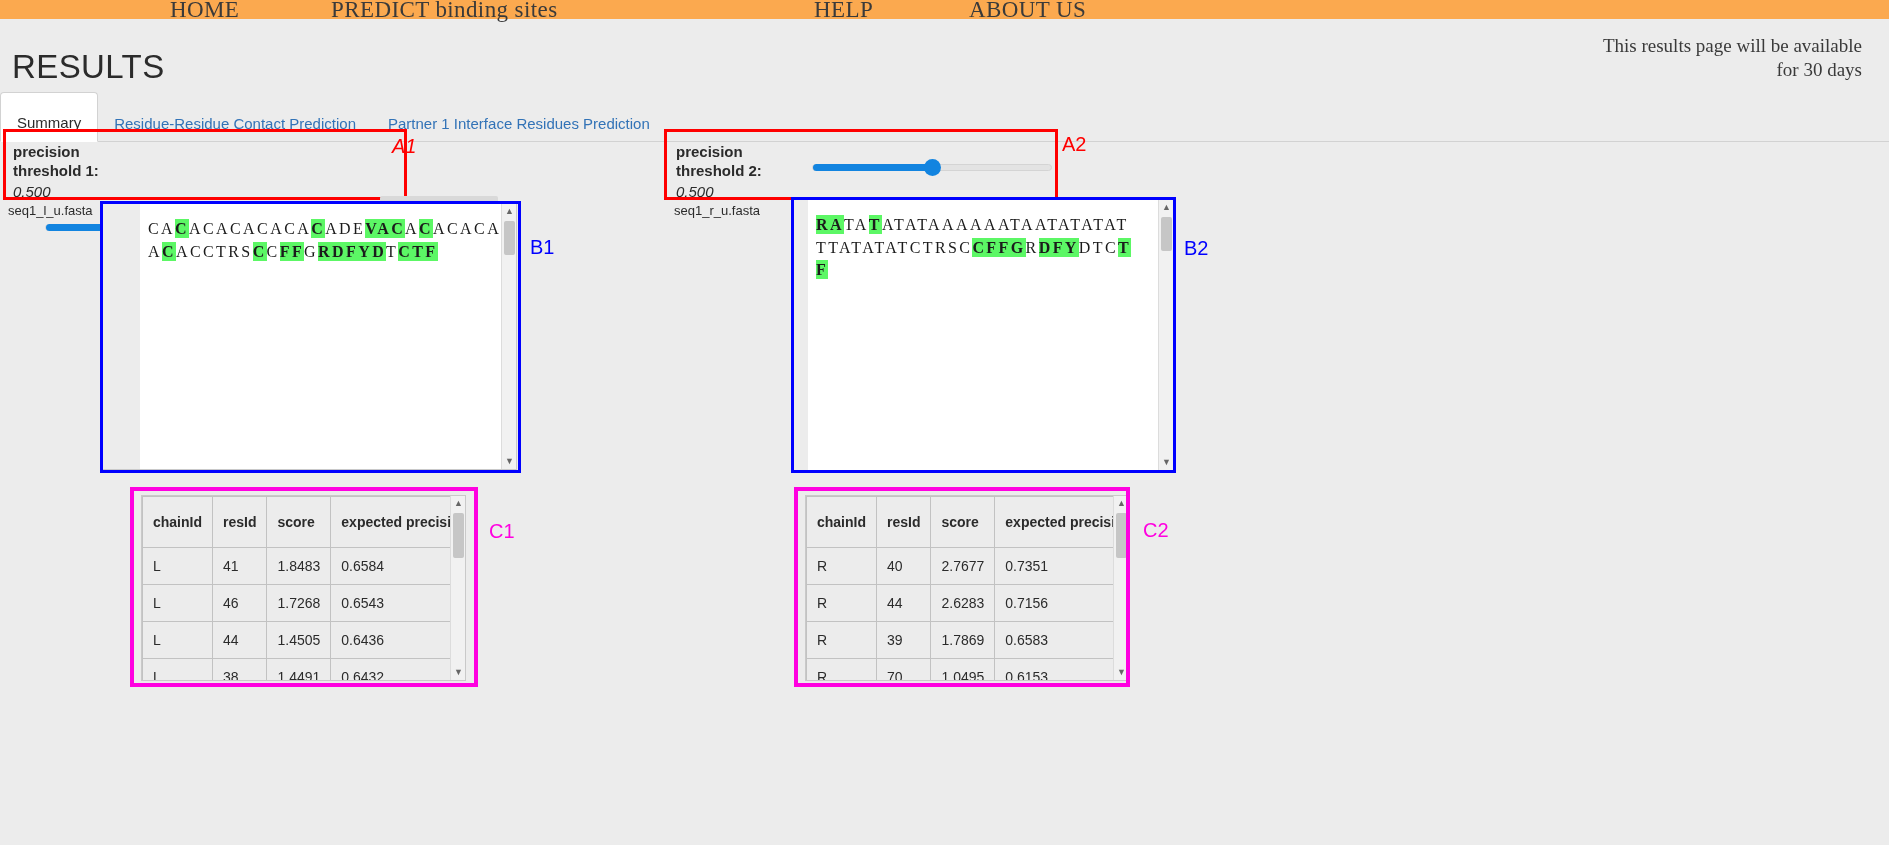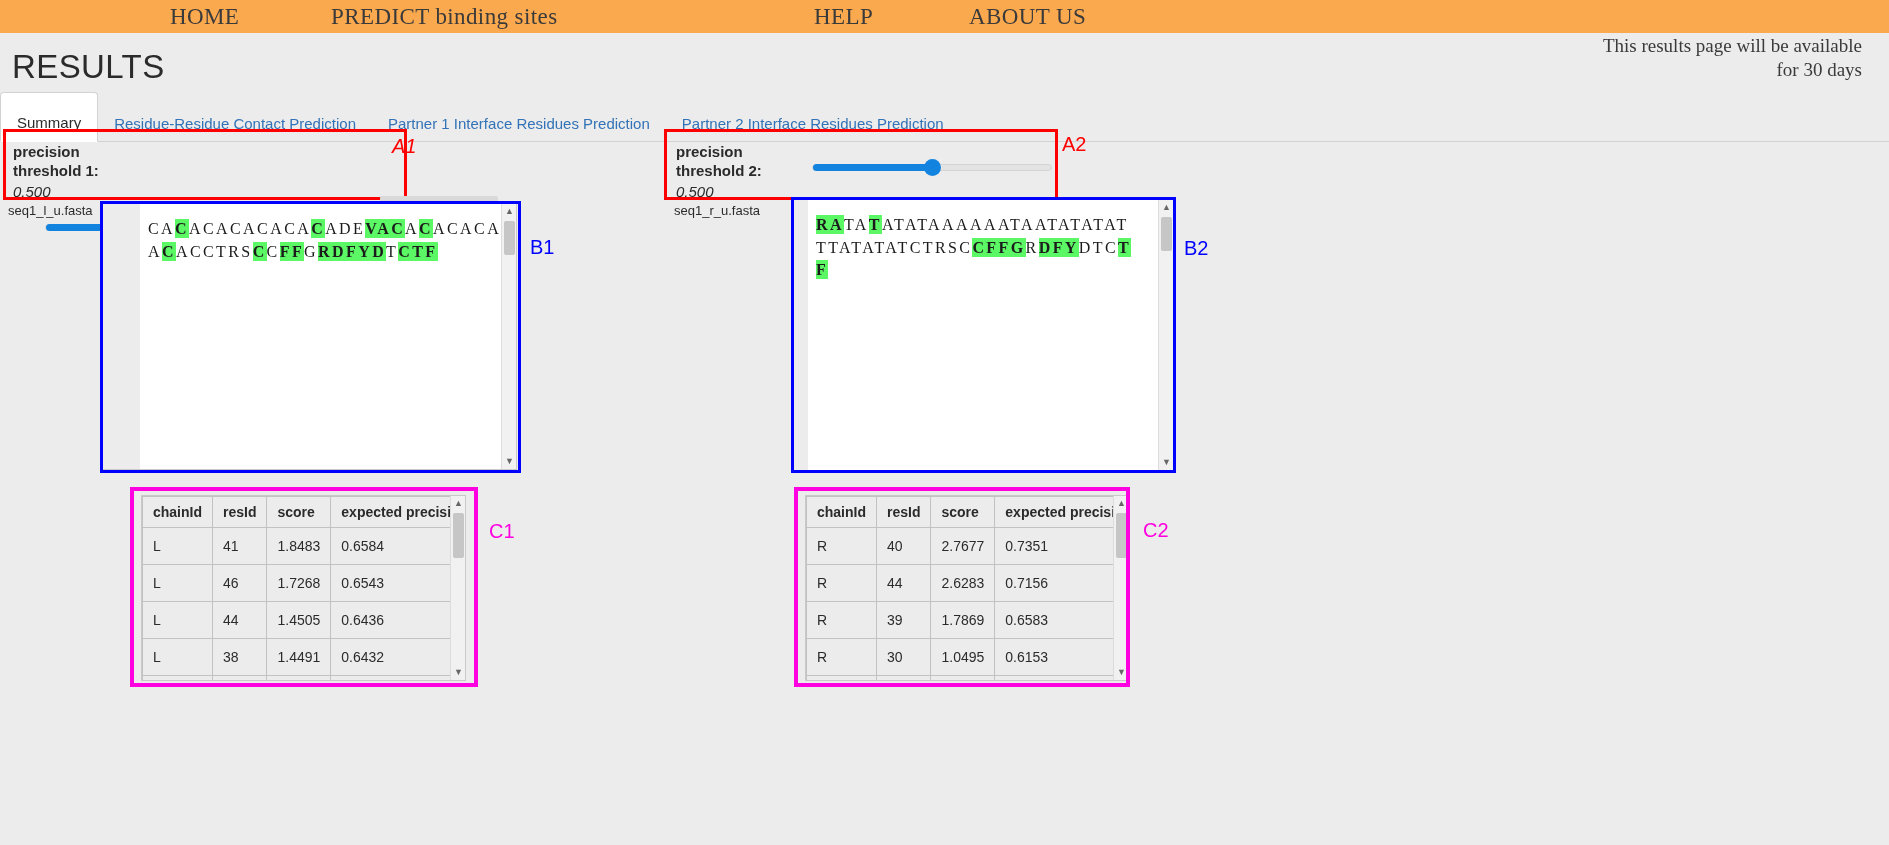--- a/index.html
+++ b/index.html
@@ -7,21 +7,21 @@
   body {
     width:1889px; height:845px;
     background:#ececec;
     font-family:"Liberation Sans", sans-serif;
     overflow:hidden;
     position:relative;
   }
 
   
   .navbar {
-    height:33px;
+    height:19px;
     background:#fba94f;
     display:flex;
     align-items:center;
     font-family:"Liberation Serif", serif;
     position:relative;
   }
   .nav-item {
     color:#3a3a3a;
     font-size:23px;
     letter-spacing:0.4px;
@@ -219,21 +219,21 @@
   }
   table.restable {
     border-collapse:collapse;
     font-size:14px;
     color:#2b2b2b;
     width:100%;
   }
   table.restable th {
     text-align:left;
     font-weight:bold;
-    padding:7px 10px;
+    padding:17px 10px;
     border:1px solid #c2c2c2;
     background:#ececec;
     white-space:nowrap;
   }
   table.restable td {
     padding:10px 10px;
     border:1px solid #c2c2c2;
     background:#ececec;
     white-space:nowrap;
   }
@@ -248,21 +248,20 @@
   <a class="nav-item nav-about">ABOUT US</a>
 </div>
 
 <div class="page-title">RESULTS</div>
 <div class="availability-note">This results page will be available for 30 days</div>
 
 <div class="tabbar">
   <div class="tab active">Summary</div>
   <div class="tab">Residue-Residue Contact Prediction</div>
   <div class="tab">Partner 1 Interface Residues Prediction</div>
-  <div class="tab">Partner 2 Interface Residues Prediction</div>
 </div>
 
 <div class="slider-panel" style="left:3px; top:130px; width:487px; height:70px;flex-direction:column;">
   <div class="slider-label">
     <span>precision threshold 1:</span>
     <span class="slider-value">0.500</span>
   </div>
   <div class="slider-wrap" style="width:240px; margin-left:32px;">
     <div class="slider-track">
       <div class="slider-fill" style="width: 50%; background: rgb(18, 132, 224);"></div>
@@ -400,21 +399,21 @@
           <td>0.7156</td>
         </tr>
         <tr>
           <td>R</td>
           <td>39</td>
           <td>1.7869</td>
           <td>0.6583</td>
         </tr>
         <tr>
           <td>R</td>
-          <td>30</td>
+          <td>70</td>
           <td>1.0495</td>
           <td>0.6153</td>
         </tr>
         <tr>
           <td>R</td>
           <td>43</td>
           <td>0.8445</td>
           <td>0.5993</td>
         </tr>
       </tbody>

